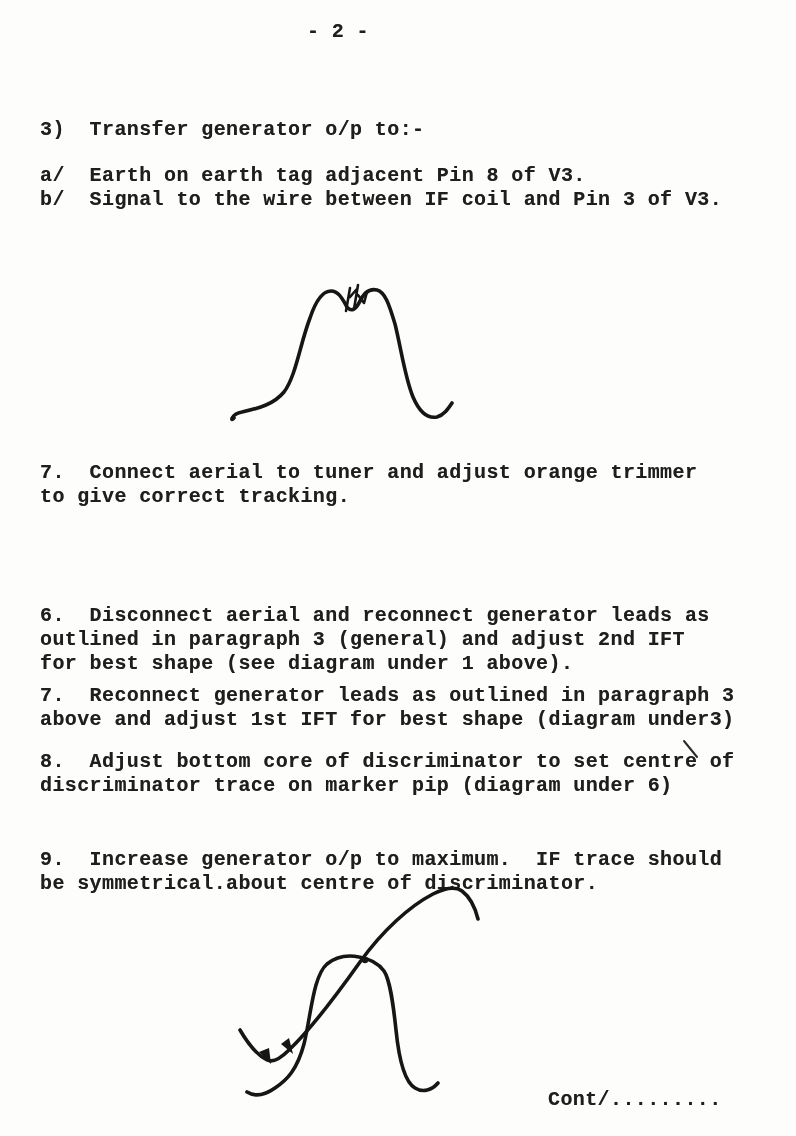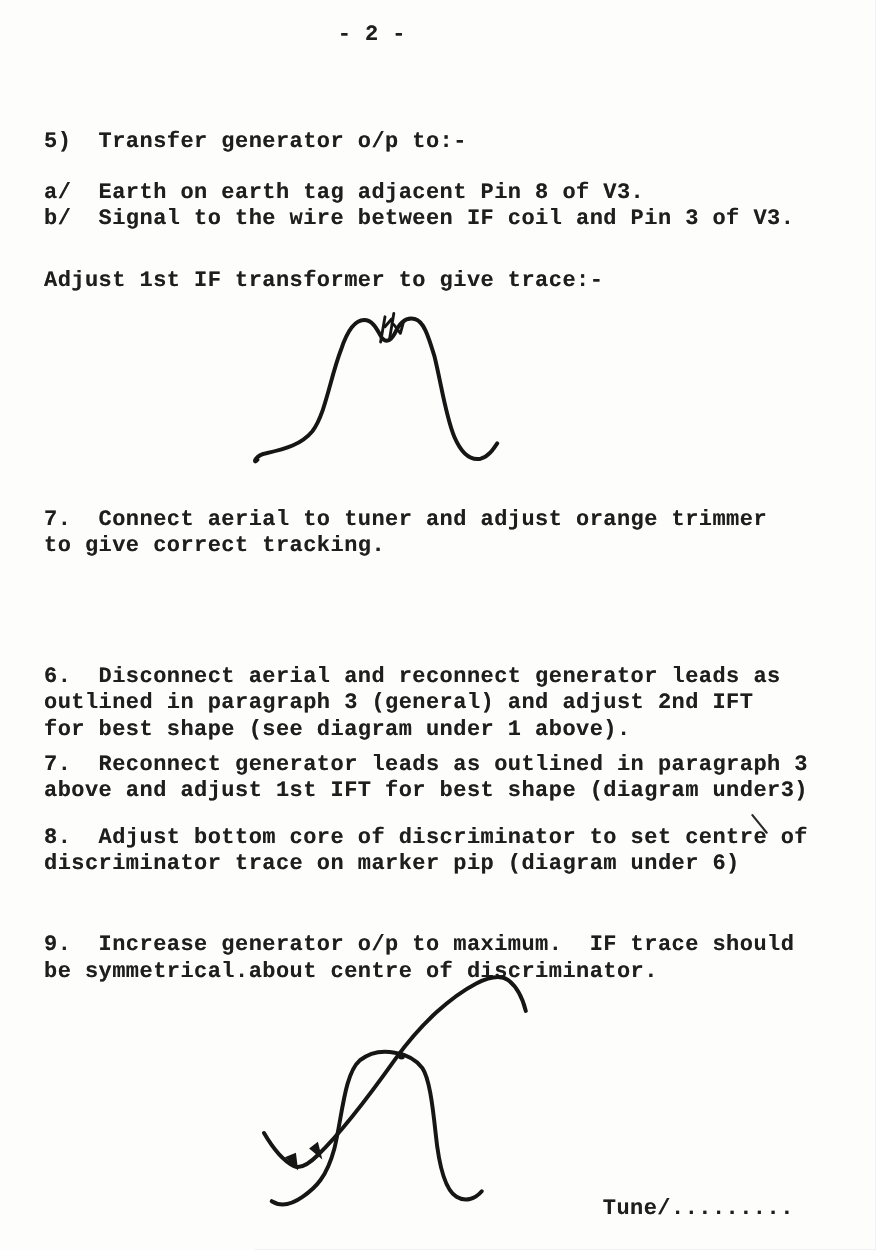--- a/index.html
+++ b/index.html
@@ -51,24 +51,23 @@
   .stray { position: absolute; }
   .stray line { stroke: #2a2a2a; stroke-width: 2; stroke-linecap: round; }
 </style>
 </head>
 <body>
 
 <div class="page">
 
   <div class="typed page-number">- 2 -</div>
 
-  <div class="typed indent" style="top:118px">5)  Transfer generator o/p to:-</div>
+  <div class="typed indent" style="top:118px">3)  Transfer generator o/p to:-</div>
   <div class="typed indent" style="top:164px">a/  Earth on earth tag adjacent Pin 8 of V3.</div>
   <div class="typed indent" style="top:188px">b/  Signal to the wire between IF coil and Pin 3 of V3.</div>
-  <div class="typed indent" style="top:244px">Adjust 1st IF transformer to give trace:-</div>
 
   <svg class="drawing" style="left:226px; top:276px" width="250" height="158" viewBox="0 0 250 158">
     <path d="M8,142 C4,147 5,138 16,136
              C34,132 48,128 58,116
              C70,100 74,68 84,42
              C90,24 97,15 105,15
              C113,15 117,24 121,31
              C125,36 129,34 133,27
              C137,18 143,12 151,14
              C159,16 163,28 169,48
@@ -107,15 +106,15 @@
              C48,191 56,186 64,178
              C85,158 108,128 135,90
              C158,58 185,34 208,22
              C220,16 230,14 237,19
              C245,25 250,35 253,47"></path>
     <polygon class="blob" points="34,180 46,192 44,176"></polygon>
     <polygon class="blob" points="56,172 68,182 64,166"></polygon>
     <circle class="blob" cx="140" cy="88" r="3.2"></circle>
   </svg>
 
-  <div class="typed footer-cont">Tune/.........</div>
+  <div class="typed footer-cont">Cont/.........</div>
 
 </div>
 
 </body></html>

